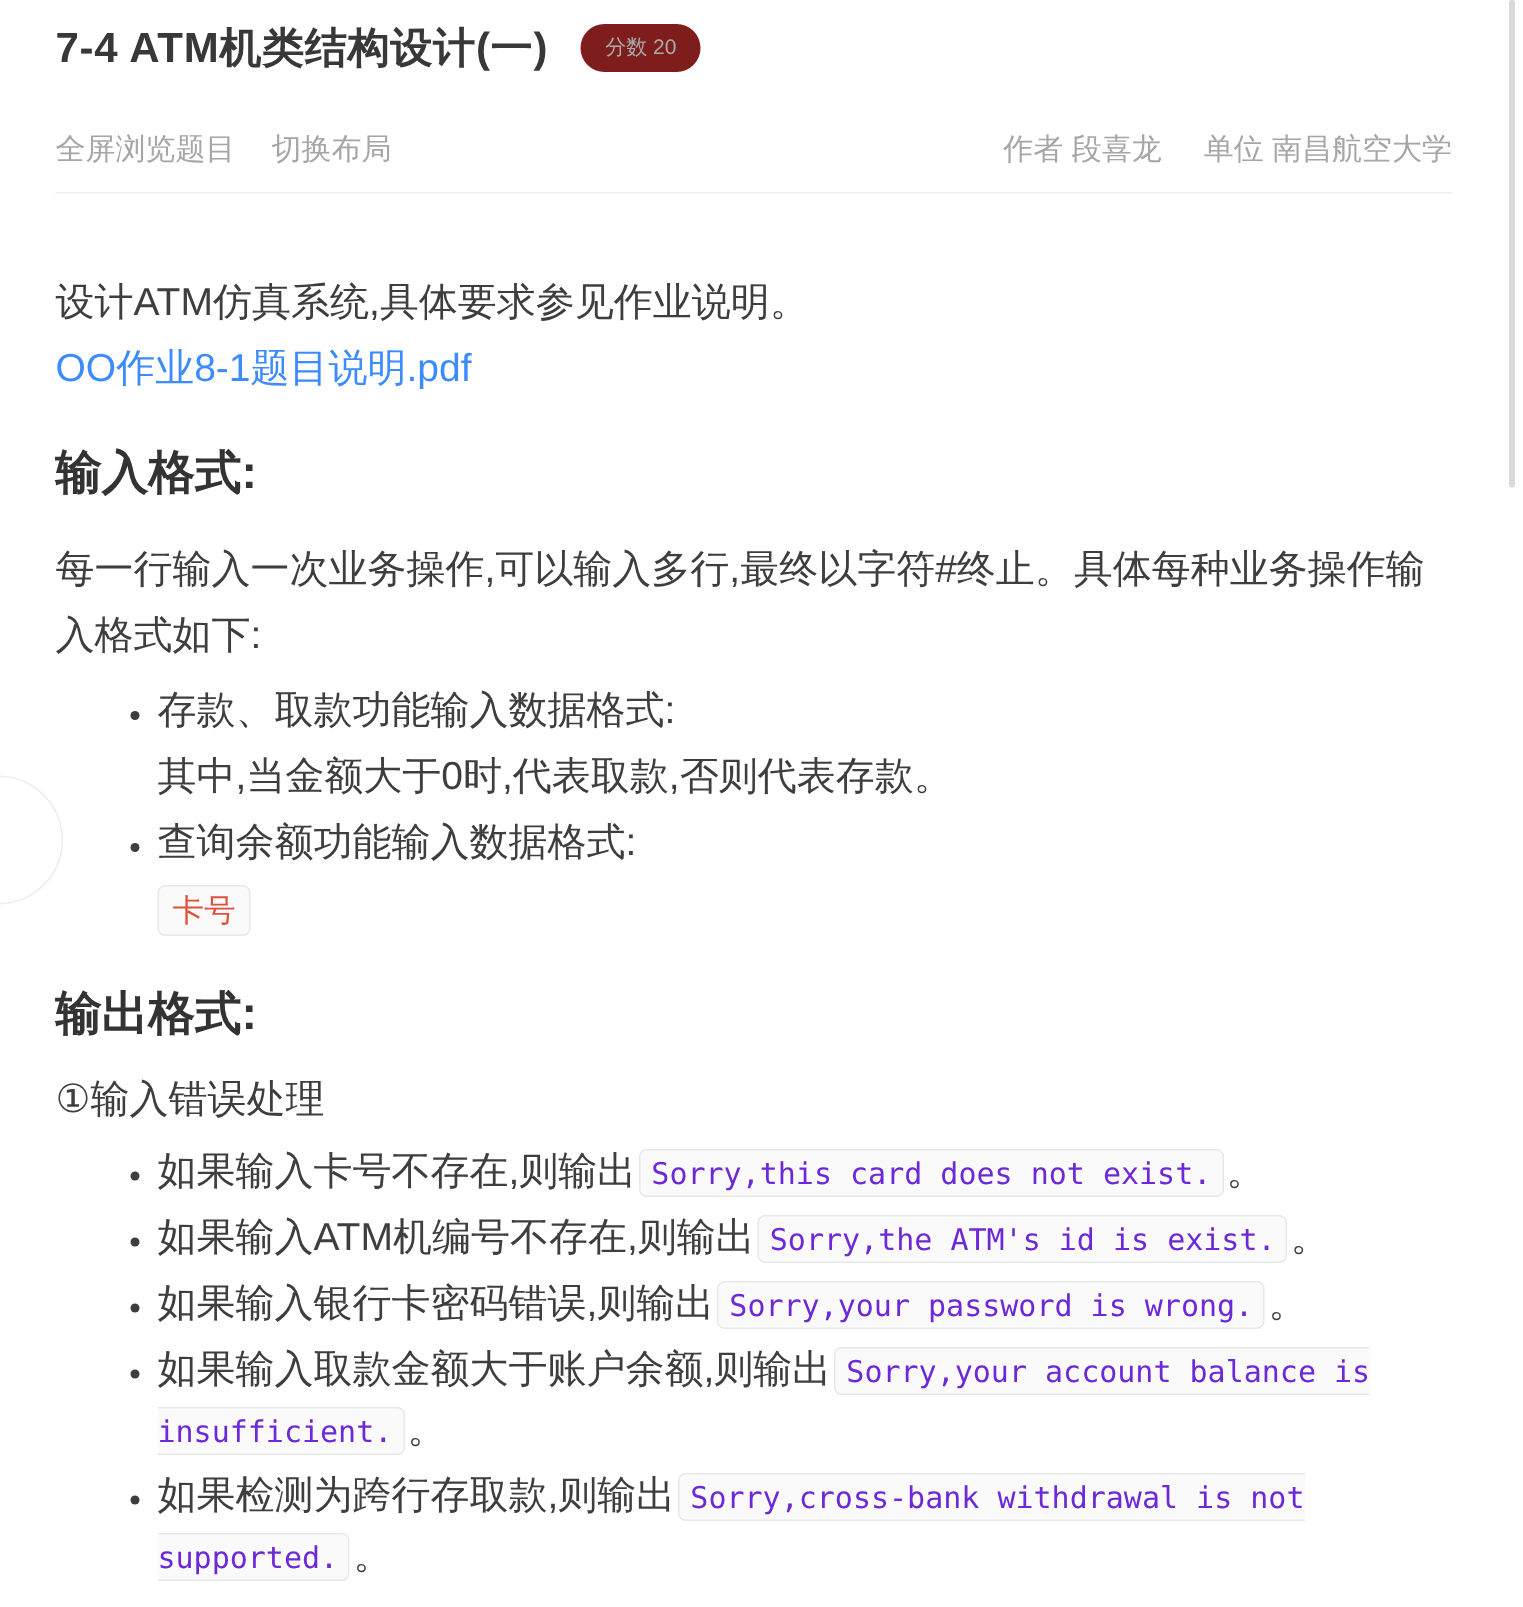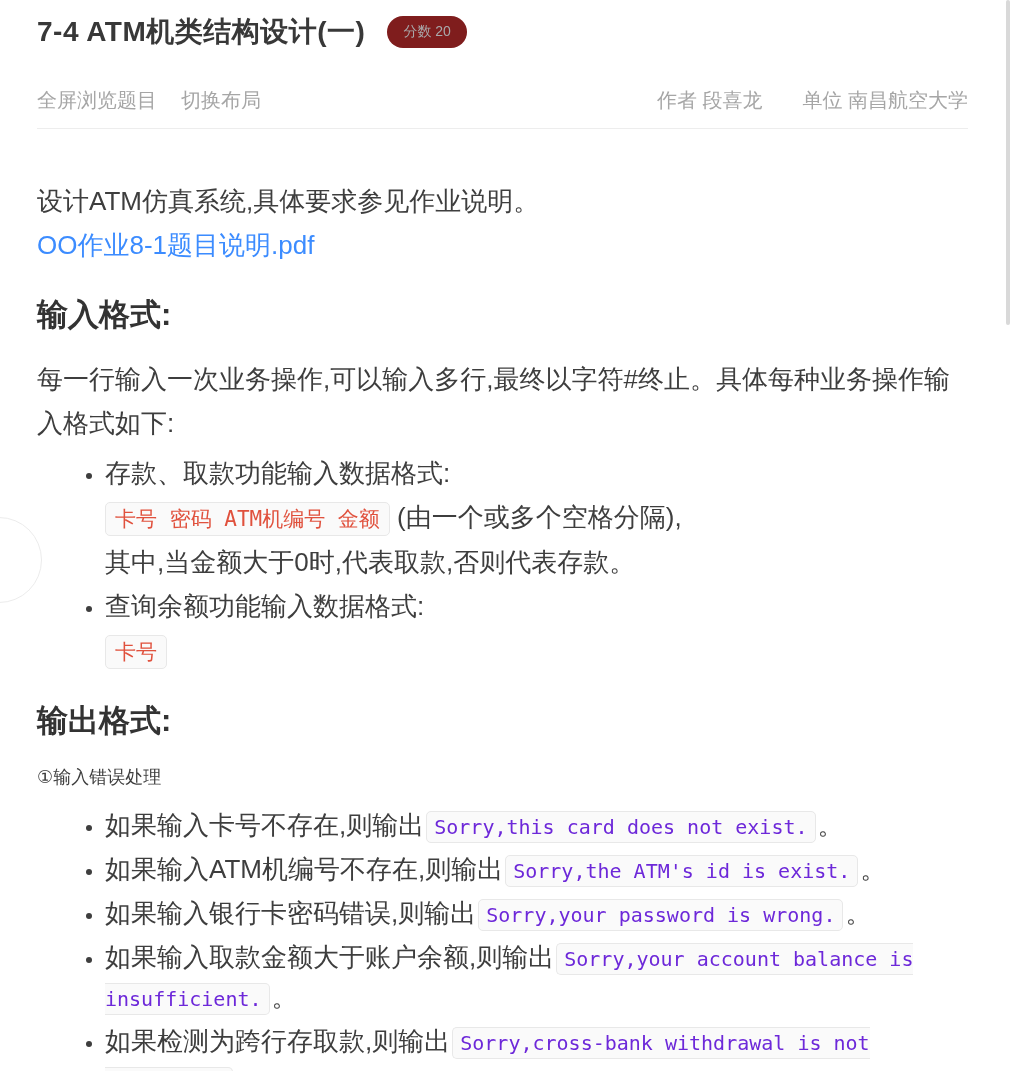--- a/index.html
+++ b/index.html
@@ -21,30 +21,30 @@
     background: #7f1d1d;
     color: #a9a9ab;
     font-size: 14px;
     line-height: 17px;
     padding: 7px 16px 8px 16px;
     border-radius: 17px;
     white-space: nowrap;
   }
   .toolbar { display: flex; justify-content: space-between; align-items: baseline; margin-top: 38px; font-size: 20px; line-height: 24px; color: #a6a6a6; }
   .toolbar-left { display: flex; gap: 24px; }
-  .toolbar-right { display: flex; gap: 40px; }
+  .toolbar-right { display: flex; gap: 28px; }
   .toolbar-link { cursor: pointer; }
   .divider { border-bottom: 1px solid #ededed; margin-top: 16px; }
 
   
   .intro { margin-top: 50px; font-size: 26px; line-height: 44px; color: #3e3e3e; }
   .doc-link { display: block; font-size: 26px; line-height: 44px; color: #3c8cff; text-decoration: none; cursor: pointer; }
   h2.section-heading { margin-top: 28px; font-size: 31px; line-height: 40px; font-weight: bold; color: #333333; }
   .para { margin-top: 22px; font-size: 26px; line-height: 44px; color: #3e3e3e; }
-  .subheading { margin-top: 14px; font-size: 18px; line-height: 44px; color: #3e3e3e; }
+  .subheading { margin-top: 14px; font-size: 26px; line-height: 44px; color: #3e3e3e; }
 
   ul.bullets { margin-top: 6px; padding-left: 68px; list-style: disc outside; }
   ul.bullets li { font-size: 26px; line-height: 44px; color: #3e3e3e; }
   ul.bullets li::marker { color: #3e3e3e; font-size: 20px; }
   ul.output-list { margin-top: 6px; }
   ul.output-list li { line-height: 40px; padding-bottom: 4px; }
 
   .code-chip {
     display: inline-block;
     font-family: "DejaVu Sans Mono", "Liberation Mono", monospace;
@@ -119,24 +119,20 @@
   <p class="intro">设计ATM仿真系统,具体要求参见作业说明。</p>
   <a class="doc-link">OO作业8-1题目说明.pdf</a>
 
   <h2 class="section-heading">输入格式:</h2>
 
   <p class="para">每一行输入一次业务操作,可以输入多行,最终以字符#终止。具体每种业务操作输入格式如下:</p>
 
   <ul class="bullets">
     <li>
       <div>存款、取款功能输入数据格式:</div>
-      <div>
-        <span class="code-chip">卡号 密码 ATM机编号 金额</span>
-        <span>(由一个或多个空格分隔),</span>
-      </div>
       <div>其中,当金额大于0时,代表取款,否则代表存款。</div>
     </li>
     <li>
       <div>查询余额功能输入数据格式:</div>
       <div>
         <span class="code-chip">卡号</span>
       </div>
     </li>
   </ul>
 

